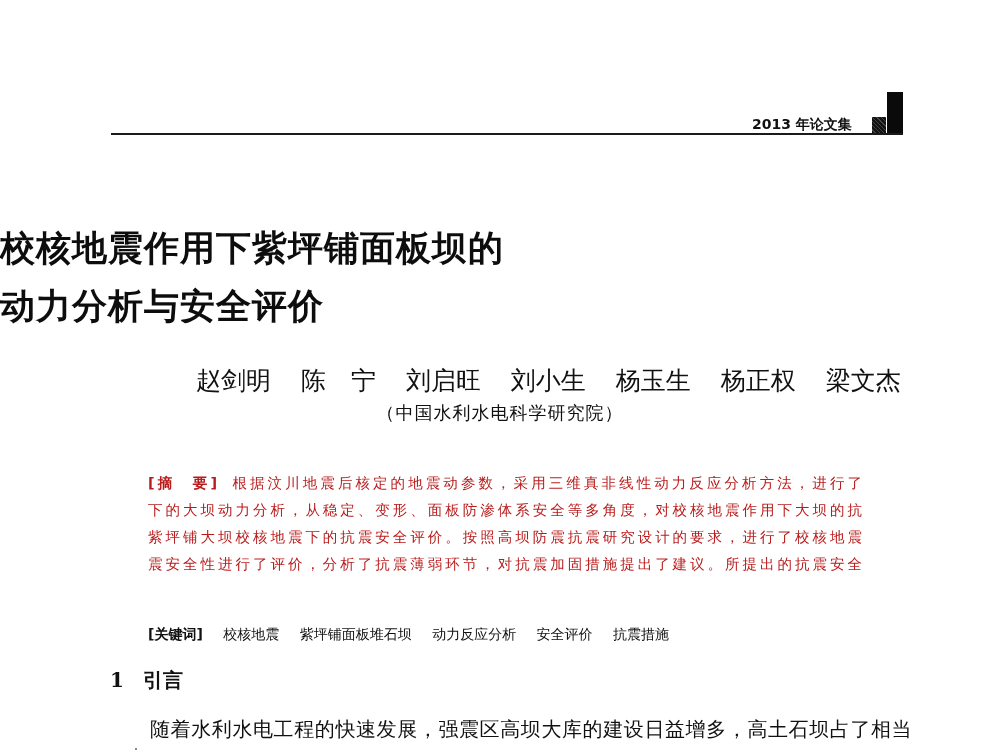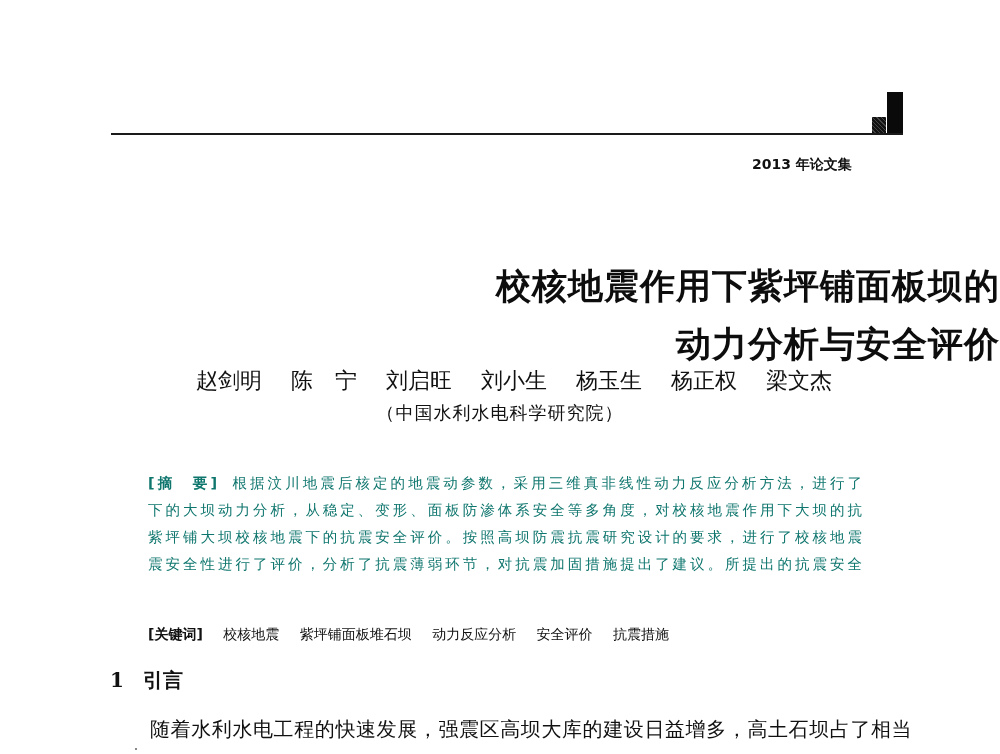--- a/index.html
+++ b/index.html
@@ -28,21 +28,20 @@
   .header-text {
     position: absolute;
     left: 752px;
     top: 115px;
     font-family: "DejaVu Sans", "Liberation Sans", sans-serif;
     font-size: 14px;
     font-weight: bold;
     line-height: 18px;
     color: #111;
     white-space: nowrap;
-    margin-top: 40px;
   }
   .header-block-small {
     position: absolute;
     left: 872px;
     top: 117px;
     width: 14px;
     height: 16px;
     background: repeating-linear-gradient(45deg, #111 0 2px, #444 2px 3px);
   }
   .header-block-tall {
@@ -52,39 +51,38 @@
     width: 16px;
     height: 41px;
     background: #0a0a0a;
   }
 
   
   .title {
     position: absolute;
     left: 0;
     width: 1000px;
-    text-align: right;
+    text-align: left;
     font-family: "DejaVu Sans", "Liberation Sans", sans-serif;
     font-weight: bold;
     font-size: 35px;
     line-height: 40px;
     letter-spacing: 1px;
     color: #0d0d0d;
-    margin-top: 38px;
   }
   .title-1 { top: 228px; }
   .title-2 { top: 286px; }
 
   
   .authors {
     position: absolute;
     left: 196px;
     top: 369px;
     font-family: "DejaVu Serif", "Liberation Serif", serif;
-    font-size: 22px;
+    font-size: 25px;
     line-height: 24px;
     white-space: nowrap;
     color: #111;
   }
   .authors span { margin-right: 22px; }
   .authors span:last-child { margin-right: 0; }
   .affiliation {
     position: absolute;
     left: 0;
     width: 1000px;
@@ -99,21 +97,21 @@
 
   
   .abstract {
     position: absolute;
     left: 148px;
     top: 470px;
     width: 714px;
     font-family: "DejaVu Sans", "Liberation Sans", sans-serif;
     font-size: 14.5px;
     line-height: 27px;
-    color: #0f766e;
+    color: #b91c1c;
   }
   .abstract .line {
     display: block;
     white-space: nowrap;
     text-align: justify;
     text-align-last: justify;
   }
   .abstract .line.last { text-align-last: left; }
   .label-bold { font-weight: bold; }
   .keywords {

